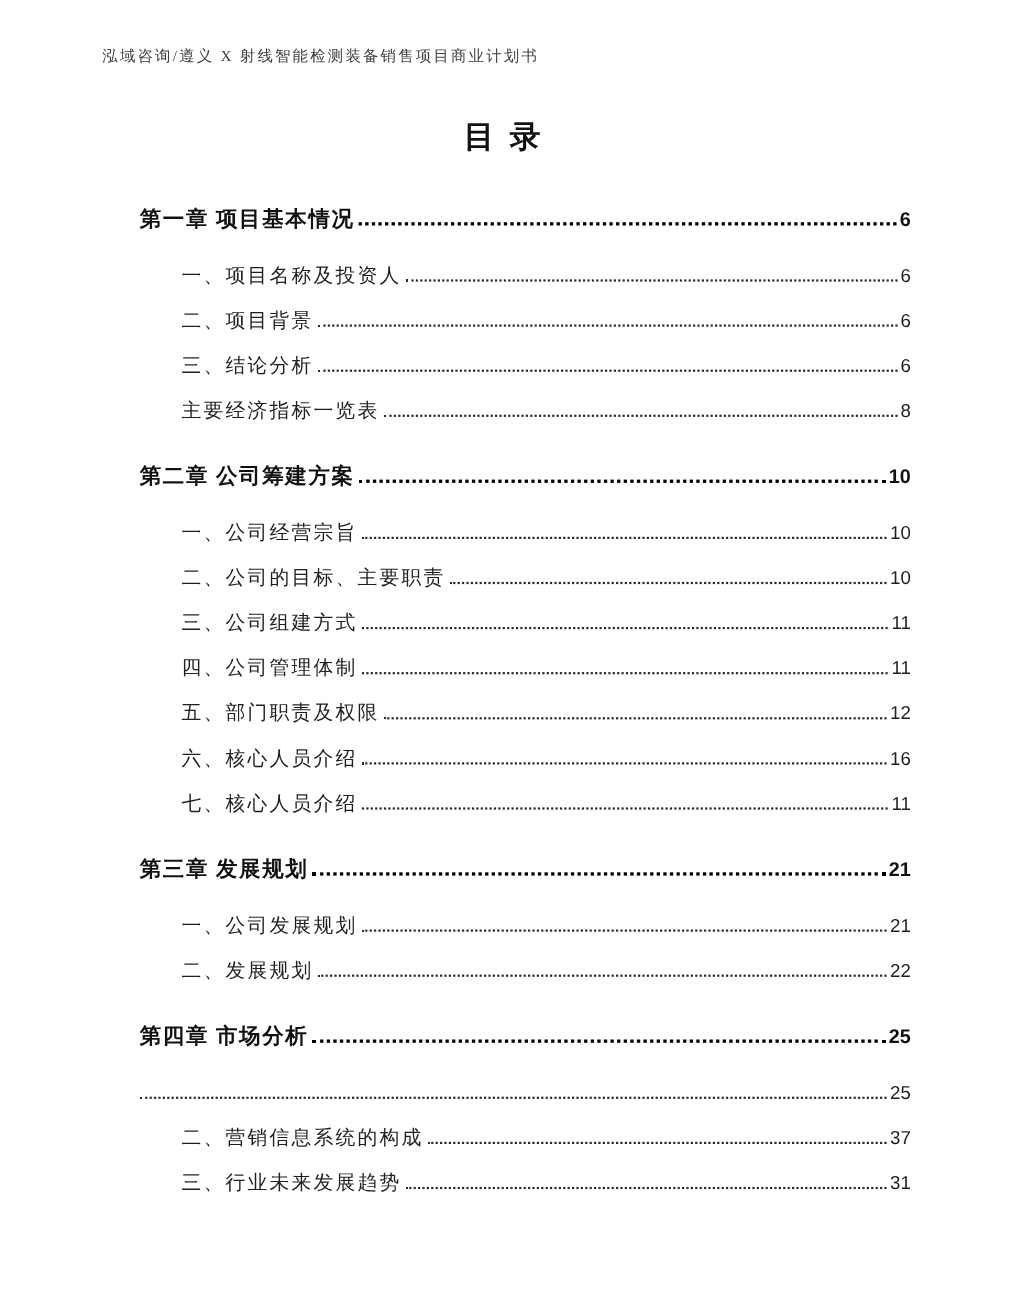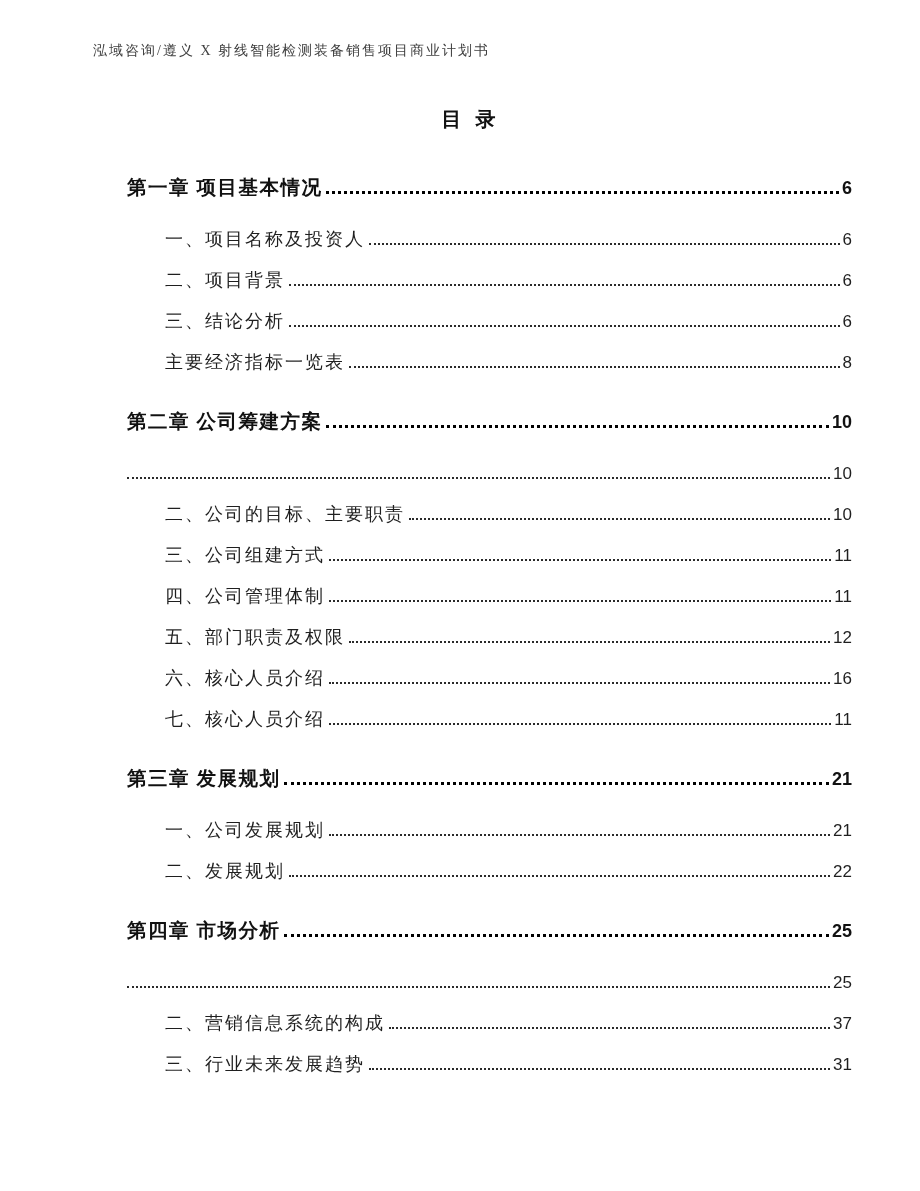--- a/index.html
+++ b/index.html
@@ -6,33 +6,33 @@
   html, body { width: 920px; background: #ffffff; }
   body {
     height: 1191px;
     font-family: "Liberation Serif", "DejaVu Serif", serif;
     color: #1a1a1a;
     overflow: hidden;
   }
   .page {
     width: 920px;
     height: 1191px;
-    padding: 42px 68px 0 85px;
+    padding: 42px 92px 0 85px;
     background: #ffffff;
   }
   .doc-header {
     font-size: 14px;
     letter-spacing: 2px;
     color: #3f3f3f;
     padding-left: 8px;
   }
   .doc-title {
     margin-top: 46px;
     text-align: center;
-    font-size: 20px;
+    font-size: 28px;
     font-weight: bold;
     letter-spacing: 14px;
     padding-left: 14px; 
     color: #111111;
   }
   .toc { margin-top: 0; }
   .row {
     display: flex;
     align-items: baseline;
     width: 100%;
@@ -122,20 +122,21 @@
   </div>
 
   <div class="chapter-block">
     <div class="row chapter-row">
       <span class="label">第二章 公司筹建方案</span>
       <span class="leader leader-bold"></span>
       <span class="page-num">10</span>
     </div>
     <div class="items">
   <div class="row item-row">
+    <span class="label">一、公司经营宗旨</span>
     <span class="leader"></span>
     <span class="page-num">10</span>
   </div>
 
   <div class="row item-row">
     <span class="label">二、公司的目标、主要职责</span>
     <span class="leader"></span>
     <span class="page-num">10</span>
   </div>
 

